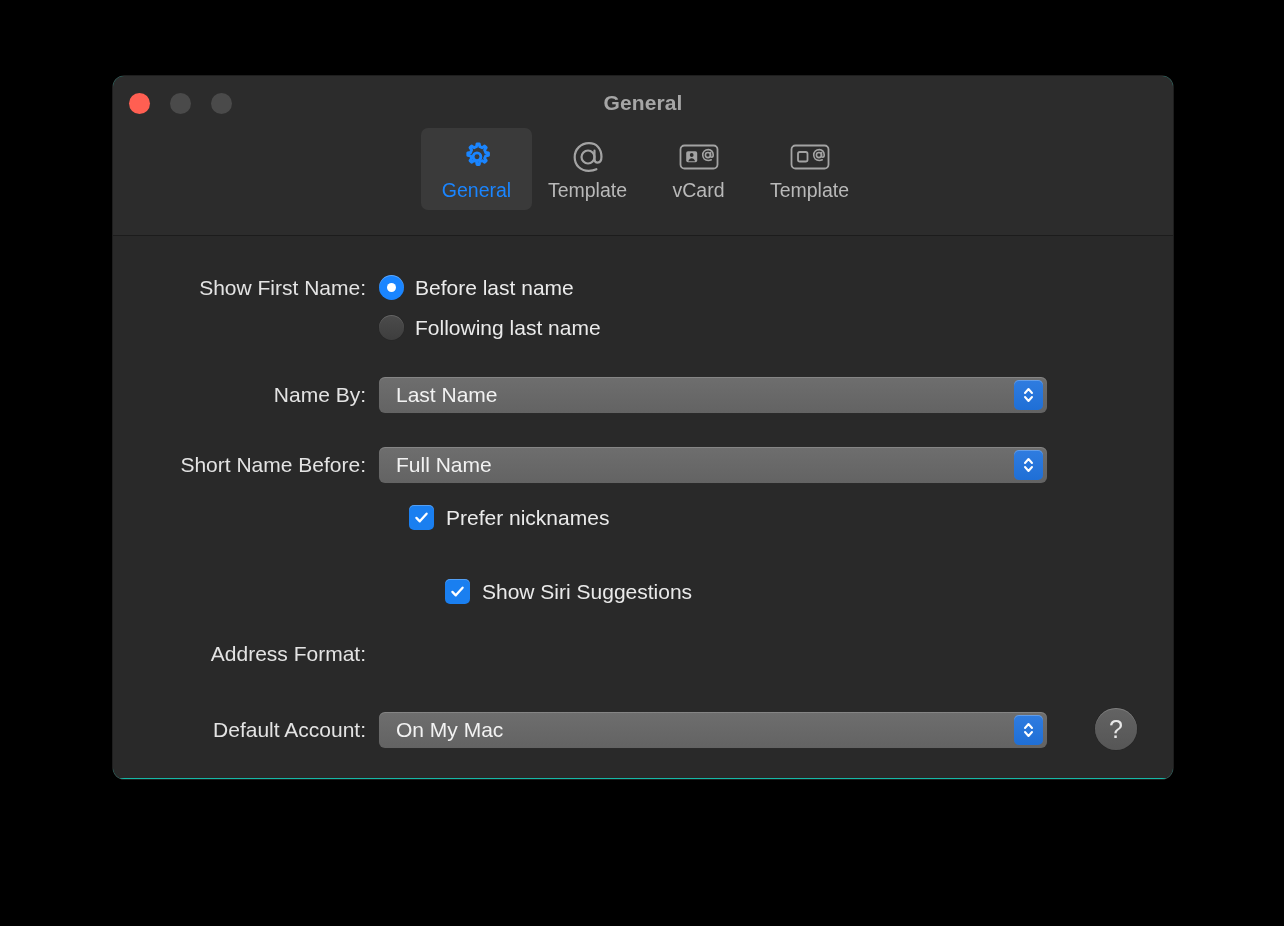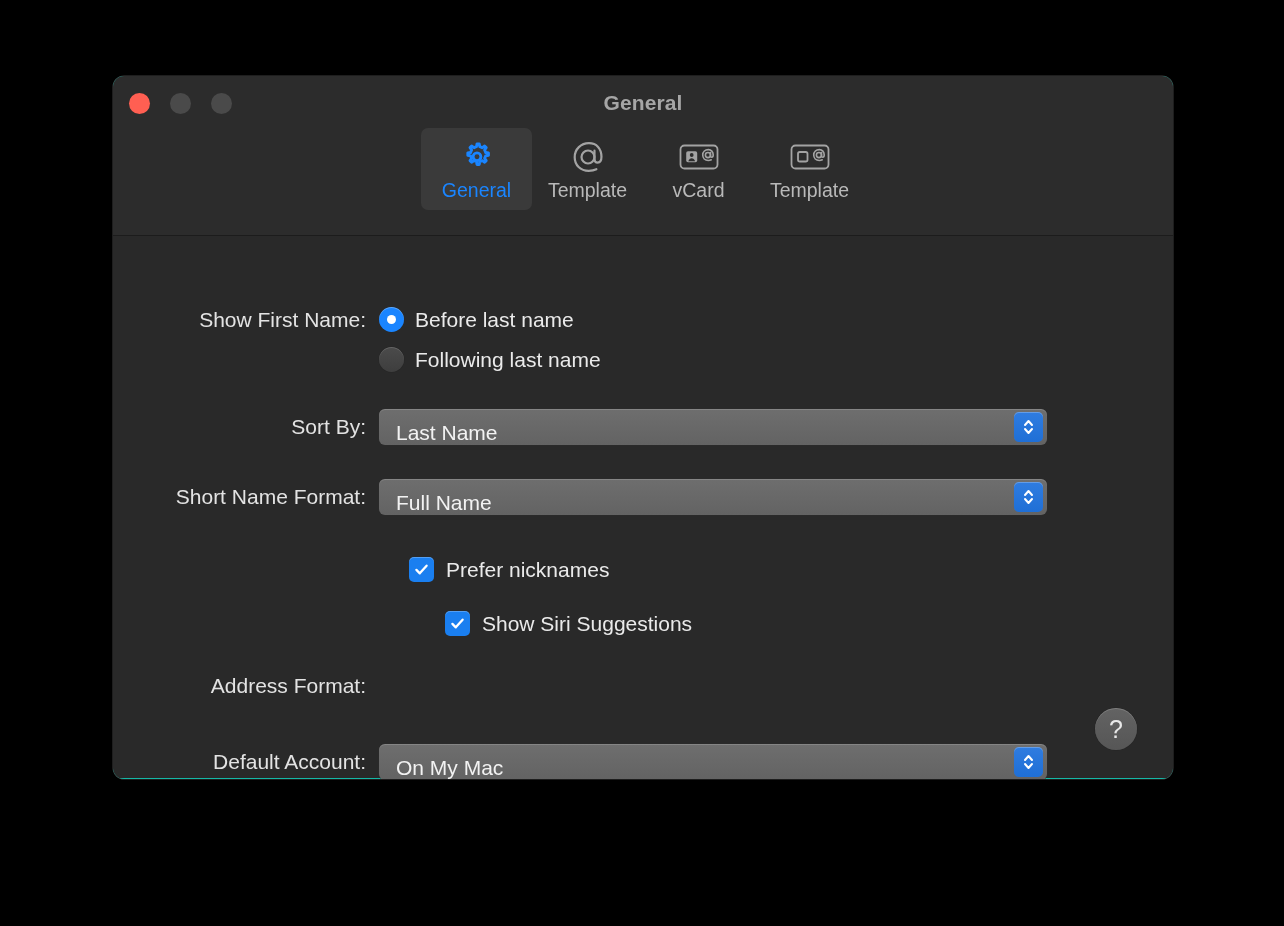--- a/index.html
+++ b/index.html
@@ -96,21 +96,20 @@
   .content {
     position: relative;
     height: 542px;
     background: #292929;
   }
 
   .row {
     position: absolute;
     display: flex;
     align-items: center;
-    margin-top: 32px;
   }
   .label {
     width: 266px;
     text-align: right;
     padding-right: 13px;
     font-size: 21px;
     color: #e3e3e3;
     white-space: nowrap;
   }
 
@@ -140,21 +139,21 @@
 
   
   .select {
     position: relative;
     width: 668px;
     height: 36px;
     border-radius: 6px;
     background: linear-gradient(#6e6e6e, #636363);
     box-shadow: 0 0 0 .5px #2d2d2d, inset 0 1px 0 rgba(255,255,255,.16);
     display: flex;
-    align-items: flex-end;
+    align-items: center;
   }
   .select .sval {
     padding-left: 17px;
     font-size: 21px;
     color: #f2f2f2;
     white-space: nowrap;
   }
   .stepper {
     position: absolute;
     right: 4px; top: 3px;
@@ -276,46 +275,46 @@
     </div>
 
     <div class="row" style="left:266px; top:79px;">
       <div class="radio-row">
         <span class="radio off"></span>
         <span class="radio-text">Following last name</span>
       </div>
     </div>
 
     <div class="row" style="left:0; top:141px;">
-      <div class="label">Sort By:</div>
+      <div class="label">Name By:</div>
       <div class="select">
         <span class="sval">Last Name</span>
         <span class="stepper">
           <svg width="13" height="20" viewBox="0 0 13 20" fill="none" stroke="#ffffff" stroke-width="2" stroke-linecap="round" stroke-linejoin="round">
             <path d="M3 8 L6.5 4 L10 8"></path>
               <path d="M3 12 L6.5 16 L10 12"></path>
           </svg>
         </span>
       </div>
     </div>
 
     <div class="row" style="left:0; top:211px;">
-      <div class="label">Short Name Format:</div>
+      <div class="label">Short Name Before:</div>
       <div class="select">
         <span class="sval">Full Name</span>
         <span class="stepper">
           <svg width="13" height="20" viewBox="0 0 13 20" fill="none" stroke="#ffffff" stroke-width="2" stroke-linecap="round" stroke-linejoin="round">
             <path d="M3 8 L6.5 4 L10 8"></path>
               <path d="M3 12 L6.5 16 L10 12"></path>
           </svg>
         </span>
       </div>
     </div>
 
-    <div class="row" style="left:296px; top:289px;">
+    <div class="row" style="left:296px; top:269px;">
       <div class="check-row">
         <span class="checkbox">
           <svg width="17" height="17" viewBox="0 0 20 20" fill="none" stroke="#ffffff" stroke-width="2.7" stroke-linecap="round" stroke-linejoin="round">
             <path d="M4 10.5 L8 14.5 L16 5.5"></path>
           </svg>
         </span>
         <span class="check-text">Prefer nicknames</span>
       </div>
     </div>
 

